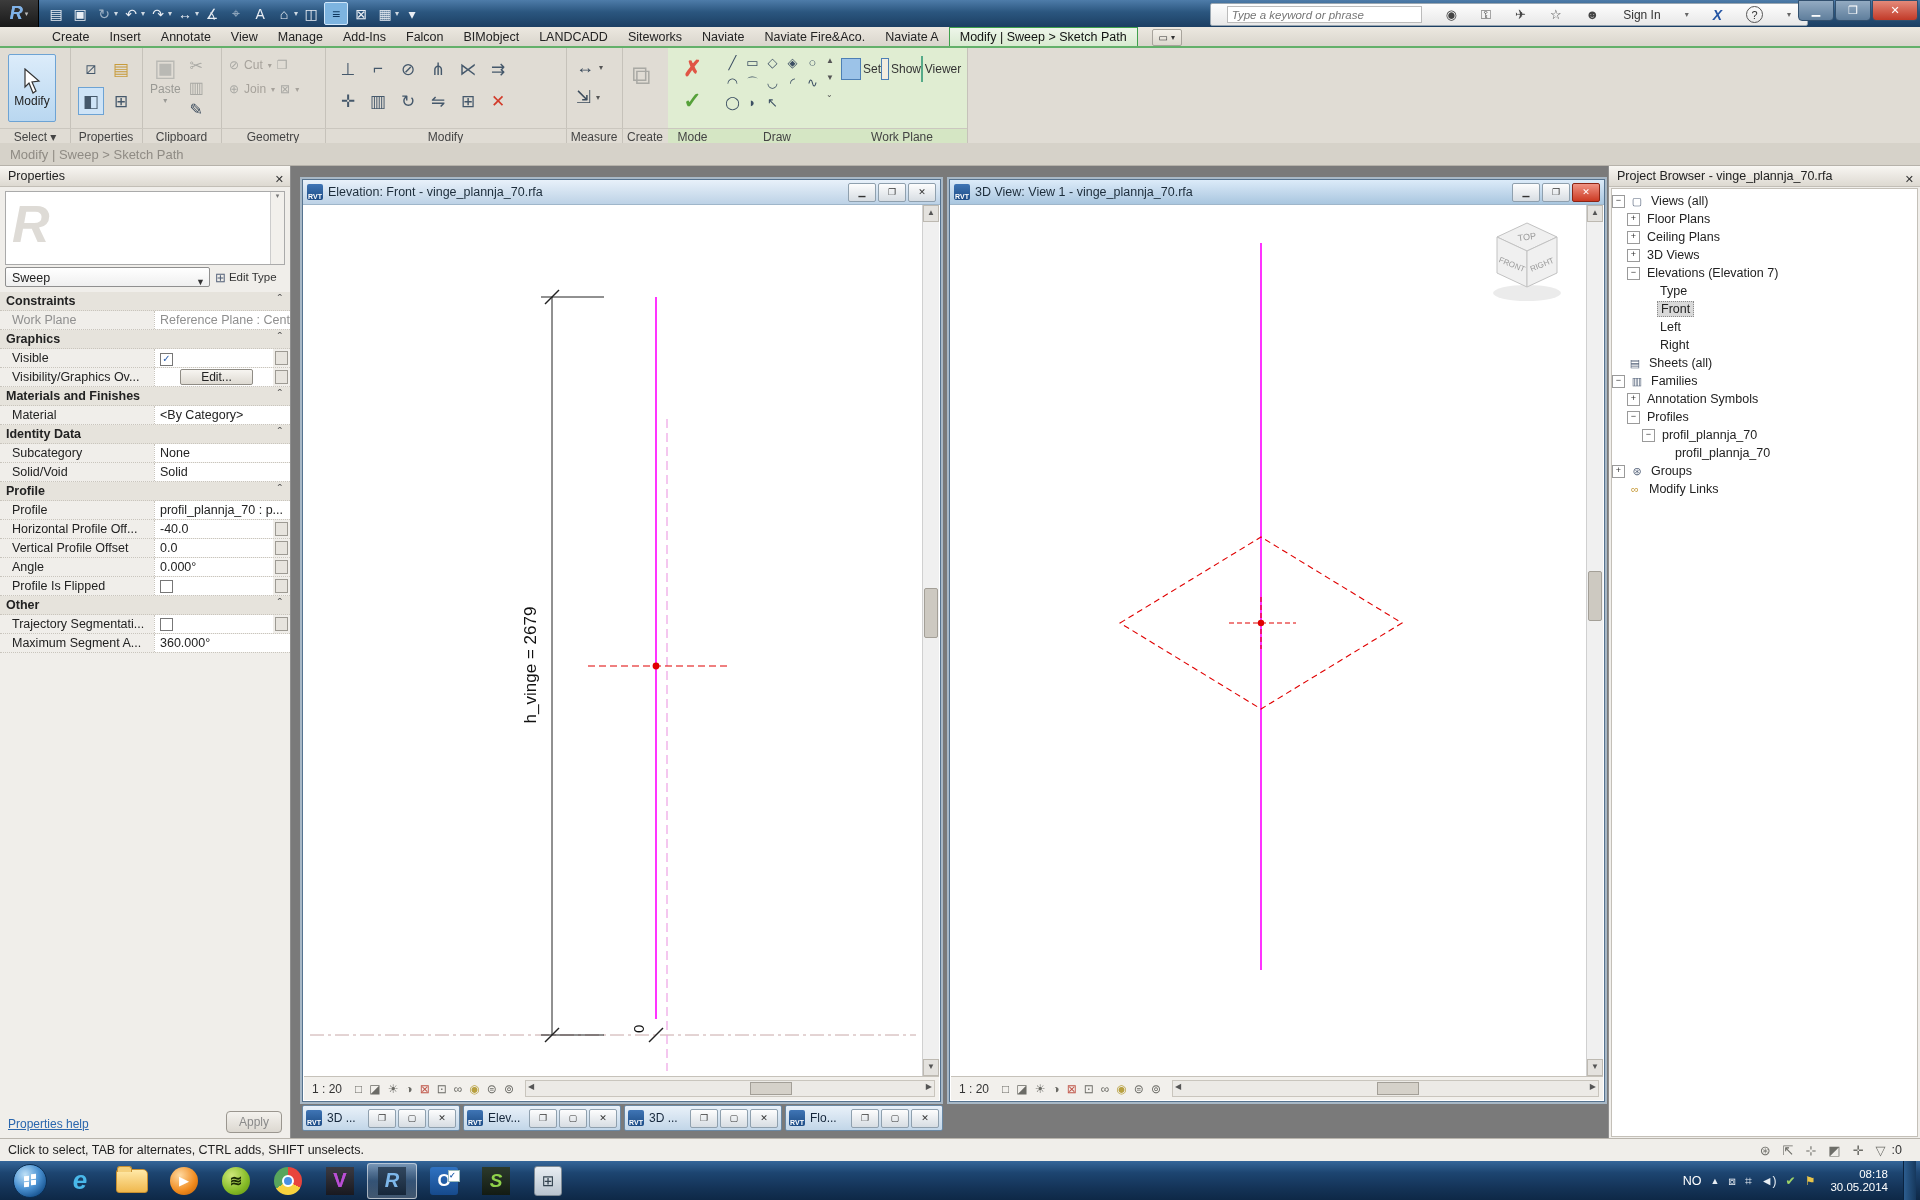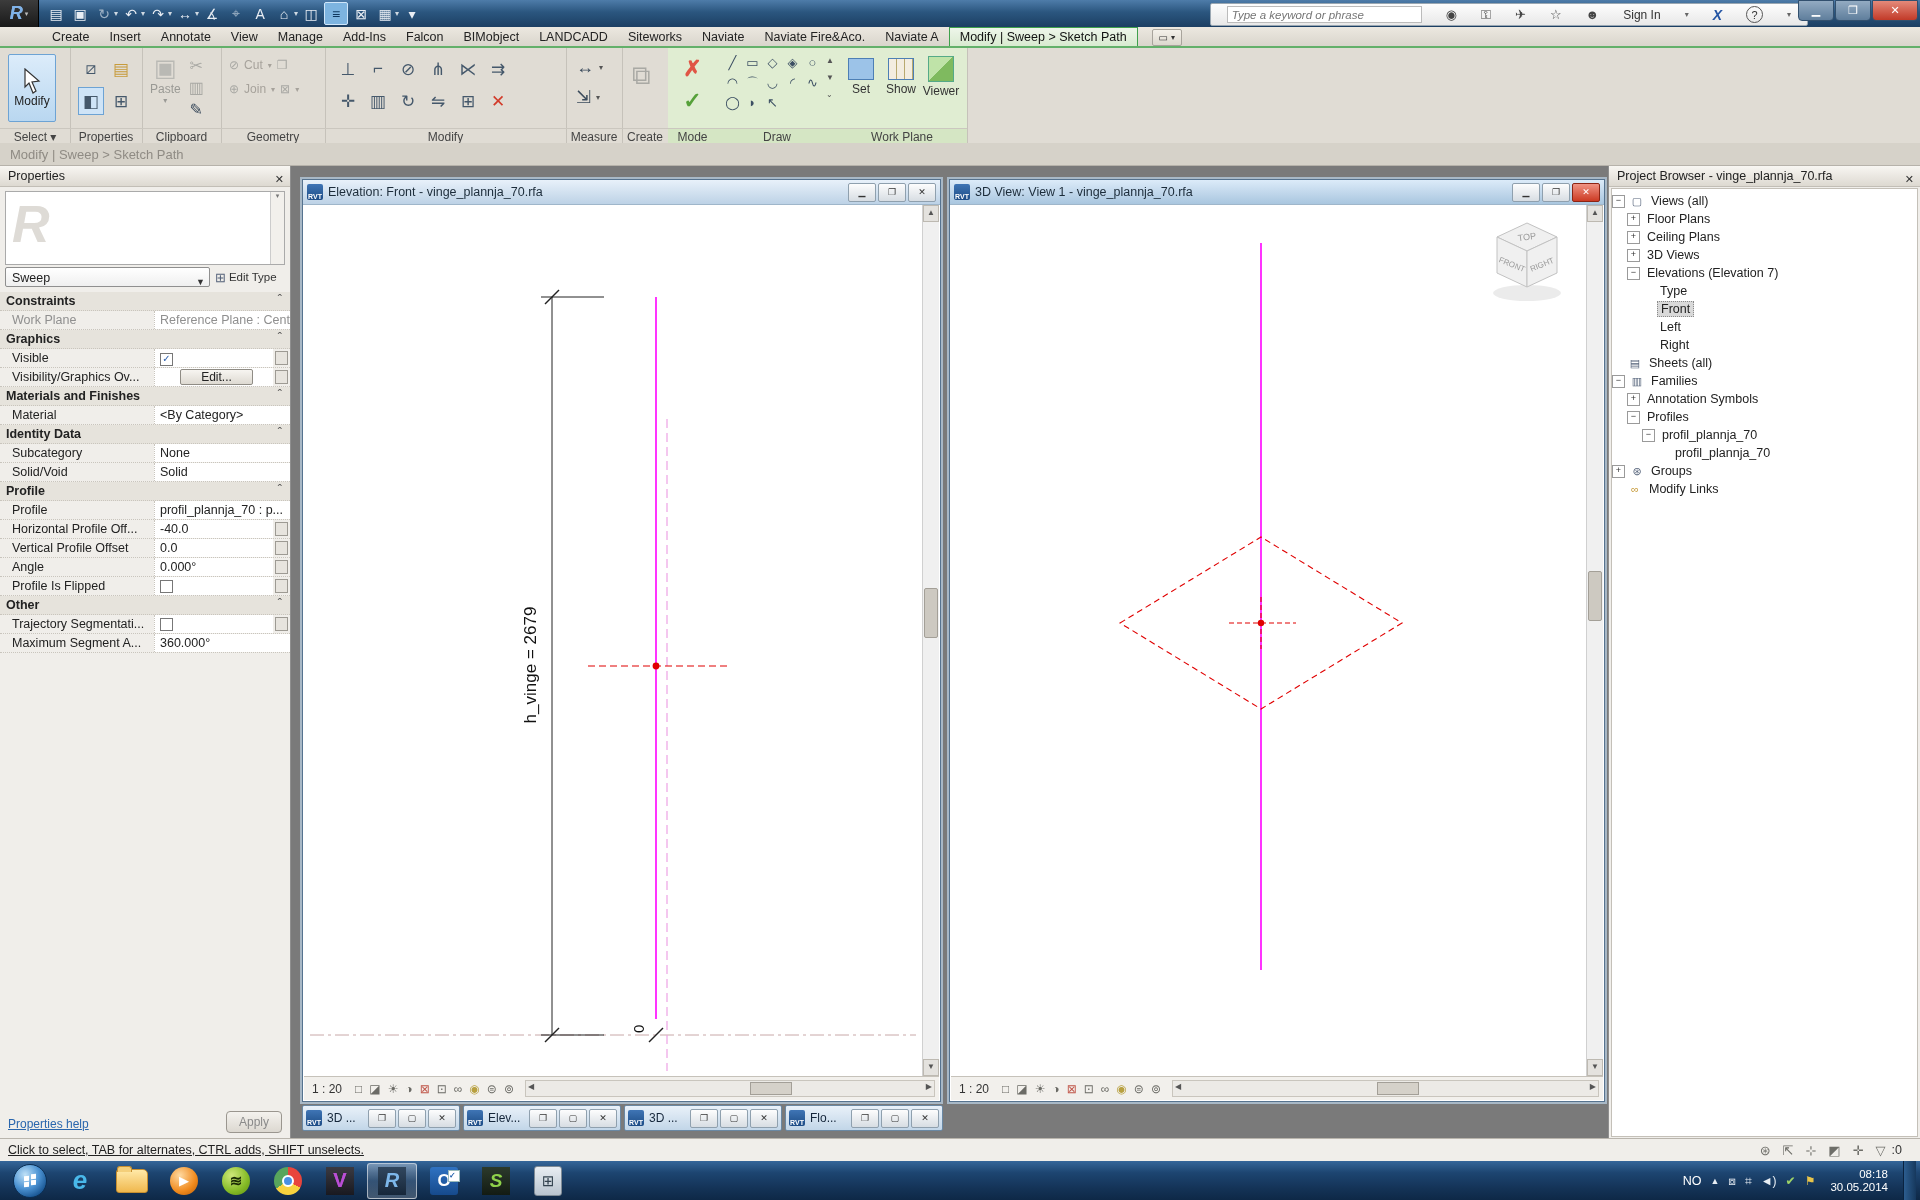--- a/index.html
+++ b/index.html
@@ -44,21 +44,21 @@
   .ribicon{display:inline-flex;align-items:center;justify-content:center;color:#3b4b5c;}
   .ribicon.grey{color:#a9a9a4;}
   .rowicons{display:flex;gap:5px;align-items:center;}
   #modifybtn{position:absolute;left:8px;top:6px;width:46px;height:66px;background:linear-gradient(#dcecfa,#b9d7f0);border:1px solid #6da3d4;border-radius:2px;display:flex;flex-direction:column;align-items:center;justify-content:center;font-size:12px;color:#222;}
   .minigrid{display:grid;grid-template-columns:26px 26px;grid-auto-rows:28px;gap:4px;margin:7px 0 0 8px;}
   .mico{border:1px solid transparent;display:flex;align-items:center;justify-content:center;font-size:17px;color:#45586b;}
   .mico.sel{background:#cfe4f7;border-color:#6da3d4;}
   .bigbtn{display:flex;flex-direction:column;align-items:center;font-size:12px;color:#9a9a95;}
   .drawgrid{display:grid;grid-template-columns:repeat(5,19px);grid-auto-rows:19px;gap:1px;margin:5px 0 0 6px;}
   .dico{display:flex;align-items:center;justify-content:center;font-size:13px;color:#3c4f63;}
-  .wpbtn{display:flex;flex-direction:column;align-items:center;justify-content:center;width:40px;font-size:12px;color:#333;gap:2px;}
+  .wpbtn{display:flex;flex-direction:row;align-items:center;justify-content:center;width:40px;font-size:12px;color:#333;gap:2px;}
   .cube{width:24px;height:24px;border:1px solid #5a8;background:linear-gradient(135deg,#bfe3a8 50%,#7fba5f 50%);}
   .gridic{width:24px;height:20px;border:1px solid #4d7fb5;background:
      linear-gradient(#9cc3e8,#9cc3e8) , repeating-linear-gradient(90deg,#eaf3fb 0 7px,#6f9fcd 7px 8px);}
 
   
   #optionsbar{position:absolute;left:0;top:143px;width:1920px;height:23px;background:#d6d2c9;border-bottom:1px solid #b6b2aa;
     font-size:13px;color:#8f8b84;line-height:23px;padding-left:10px;box-sizing:border-box;}
 
   
   #props{position:absolute;left:0;top:166px;width:290px;bottom:61px;background:#f0eeea;border-right:1px solid #8f8f8f;}
@@ -116,21 +116,21 @@
   .hscroll .la{position:absolute;left:2px;top:1px;font-size:8px;color:#555;}
   .hscroll .ra{position:absolute;right:2px;top:1px;font-size:8px;color:#555;}
 
   
   #bottomtabs{position:absolute;left:302px;top:1105px;display:flex;gap:3px;}
   .btab{width:158px;height:26px;background:linear-gradient(#e9f1f9,#c2d6e8);border:1px solid #6a88a3;border-radius:2px;display:flex;align-items:center;padding:0 3px;box-sizing:border-box;}
   .btab .t{flex:1;font-size:12px;color:#15263a;overflow:hidden;white-space:nowrap;}
 
   
   #statusbar{position:absolute;left:0;bottom:39px;width:1920px;height:22px;background:#f0eeea;border-top:1px solid #b9b5ad;font-size:12.5px;color:#222;display:flex;align-items:center;}
-  #statusmsg{padding-left:8px;flex:1;text-decoration:underline;}
+  #statusmsg{padding-left:8px;flex:1;}
   .stico{font-size:13px;color:#6d6d68;margin:0 6px;}
   #filtercnt{margin-right:18px;font-size:12.5px;color:#333;}
 
   
   #taskbar{position:absolute;left:0;bottom:0;width:1920px;height:39px;
     background:linear-gradient(#35669a,#1d4571 30%,#143357 70%,#0e2846);display:flex;align-items:center;}
   #orb{width:48px;height:34px;display:flex;align-items:center;justify-content:center;margin-left:6px;}
   #orb .ball{width:32px;height:32px;border-radius:50%;background:radial-gradient(circle at 35% 30%,#bfe1f7,#4d94d4 45%,#16528f 80%);border:1px solid #0b2f55;display:flex;align-items:center;justify-content:center;}
   .flag{width:5px;height:5px;background:#fff;box-shadow:7px -1px 0 #fff,0 6px 0 #fff,7px 5px 0 #fff;transform:skewY(-8deg);margin:-4px 4px 0 -4px;}
   .tapp{width:50px;height:36px;display:flex;align-items:center;justify-content:center;border-radius:3px;margin:0 1px;}

